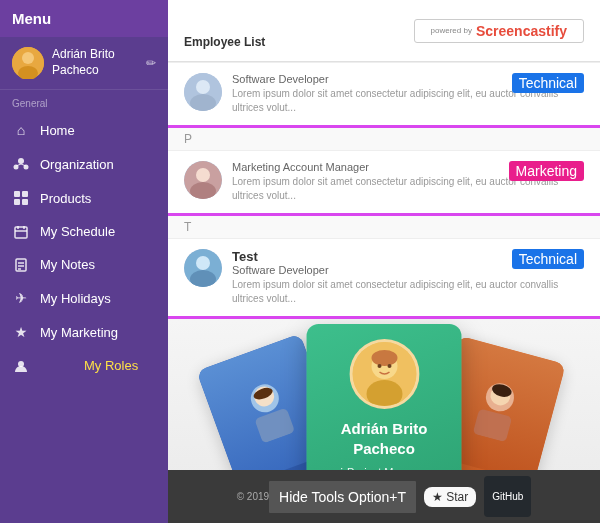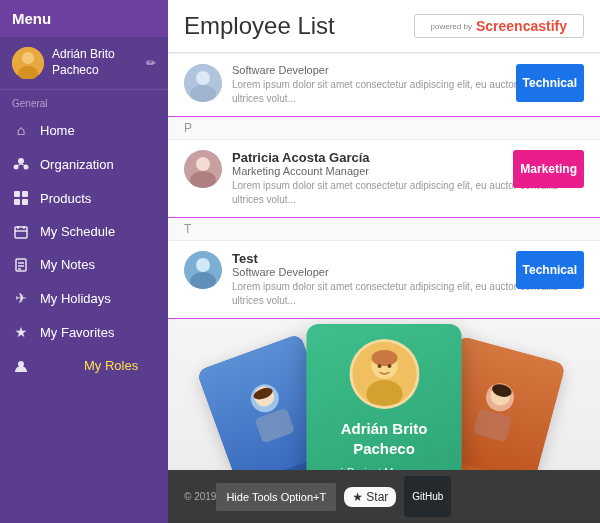--- a/index.html
+++ b/index.html
@@ -16,34 +16,34 @@
     .sidebar-user-name { color: white; font-size: 12px; flex: 1; line-height: 1.3; }
     .sidebar-edit-icon { color: rgba(255,255,255,0.7); font-size: 12px; cursor: pointer; }
     .sidebar-section-label { color: rgba(255,255,255,0.5); font-size: 10px; padding: 8px 12px 4px; text-transform: none; }
     .sidebar-item { display: flex; align-items: center; padding: 9px 12px; color: white; cursor: pointer; font-size: 13px; }
     .sidebar-item-icon { width: 18px; margin-right: 10px; font-size: 14px; display: flex; align-items: center; justify-content: center; color: rgba(255,255,255,0.85); }
     .sidebar-item-myroles { display: flex; align-items: center; padding: 9px 12px; color: #fde047; cursor: pointer; font-size: 13px; gap: 44px; }
 
     
     .main-content { flex: 1; display: flex; flex-direction: column; background: #f5f5f5; overflow: hidden; }
     .main-header { background: white; padding: 12px 16px; border-bottom: 1px solid #e0e0e0; display: flex; align-items: center; justify-content: space-between; }
-    .main-title { font-size: 24px; font-weight: 400; color: #333; }
+    .main-title { font-size: 12px; font-weight: 700; color: #333; margin-top: 23px; }
     .screencastify-box { border: 1px solid #ccc; padding: 3px 16px; border-radius: 3px; display: flex; align-items: center; gap: 4px; }
     .screencastify-text { font-size: 8px; color: #888; }
     .screencastify-brand { font-size: 14px; font-weight: bold; color: #e74c3c; }
 
     .employee-list { flex: 1; overflow-y: auto; background: white; }
     .section-divider { padding: 4px 16px; font-size: 12px; color: #999; background: #f9f9f9; border-bottom: 1px solid #eee; font-weight: 500; }
-    .employee-item { display: flex; align-items: flex-start; padding: 10px 16px; border-bottom: 1px solid #d946ef; background: white; position: relative; }
+    .employee-item { display: flex; align-items: flex-start; padding: 10px 16px; border-bottom: 3px solid #d946ef; background: white; position: relative; }
     .employee-avatar { width: 38px; height: 38px; border-radius: 50%; margin-right: 10px; flex-shrink: 0; overflow: hidden; display: flex; align-items: center; justify-content: center; background: #b0c4de; }
     .employee-info { flex: 1; }
     .employee-name { font-size: 13px; font-weight: 600; color: #333; }
     .employee-role { font-size: 11px; color: #666; margin-bottom: 2px; }
     .employee-desc { font-size: 10px; color: #999; line-height: 1.4; }
-    .employee-badge { position: absolute; right: 16px; top: 10px; font-size: 12px; padding: 12px 7px; border-radius: 3px; color: white; font-weight: 700; }
+    .employee-badge { position: absolute; right: 16px; top: 10px; font-size: 14px; padding: 2px 7px; border-radius: 3px; color: white; font-weight: 400; }
     .badge-technical { background: #1a73e8; }
     .badge-marketing { background: #e91e8c; }
 
     
     .card-overlay { position: relative; height: 230px; background: linear-gradient(180deg, #f5f5f5 0%, #e8e8e8 100%); overflow: hidden; display: flex; align-items: center; justify-content: center; }
     
     
     .center-card { width: 155px; height: 220px; background: linear-gradient(160deg, #3dbf8c, #2a9d6e); border-radius: 12px; display: flex; flex-direction: column; align-items: center; justify-content: flex-start; padding: 15px 12px 12px; z-index: 10; position: absolute; left: 50%; transform: translateX(-50%); box-shadow: 0 8px 24px rgba(0,0,0,0.25); }
     .center-card-avatar { width: 70px; height: 70px; border-radius: 50%; background: #f0c060; display: flex; align-items: center; justify-content: center; overflow: hidden; margin-bottom: 10px; border: 3px solid rgba(255,255,255,0.4); }
     .center-card-name { color: white; font-size: 15px; font-weight: bold; text-align: center; line-height: 1.3; margin-bottom: 6px; }
@@ -51,24 +51,24 @@
 
     
     .left-card { width: 110px; height: 175px; background: linear-gradient(160deg, #3a6bbf, #2952a3); border-radius: 10px; position: absolute; left: 55px; transform: rotate(-20deg); z-index: 5; overflow: hidden; box-shadow: 0 4px 16px rgba(0,0,0,0.2); }
     .left-card-inner { width: 100%; height: 100%; display: flex; flex-direction: column; align-items: center; justify-content: flex-end; padding: 8px; }
 
     
     .right-card { width: 110px; height: 175px; background: linear-gradient(160deg, #e07030, #c05520); border-radius: 10px; position: absolute; right: 55px; transform: rotate(15deg); z-index: 5; overflow: hidden; box-shadow: 0 4px 16px rgba(0,0,0,0.2); }
     .right-card-inner { width: 100%; height: 100%; display: flex; flex-direction: column; align-items: center; justify-content: flex-end; padding: 8px; }
 
     
-    .footer { background: #3a3a3a; color: white; font-size: 10px; padding: 6px 16px; display: flex; align-items: center; justify-content: flex-start; flex-shrink: 0; }
+    .footer { background: #3a3a3a; color: white; font-size: 10px; padding: 6px 16px; display: flex; align-items: center; justify-content: center; flex-shrink: 0; }
     .footer-copyright { color: #aaa; }
     .footer-tools { display: flex; align-items: center; gap: 8px; }
-    .hide-tools-btn { background: #555; color: white; border: none; padding: 8px 10px; border-radius: 1px; font-size: 11px; cursor: pointer; }
+    .hide-tools-btn { background: #555; color: white; border: none; padding: 8px 10px; border-radius: 1px; font-size: 14px; cursor: pointer; }
     .star-btn { background: #f8f8f8; color: #333; border: none; padding: 3px 8px; border-radius: 8px; font-size: 12px; cursor: pointer; display: flex; align-items: center; gap: 2px; }
     .github-btn { background: #24292e; color: white; border: none; padding: 15px 8px; border-radius: 4px; font-size: 10px; cursor: pointer; }
 
     
     .employee-list::-webkit-scrollbar { width: 4px; }
     .employee-list::-webkit-scrollbar-track { background: #f1f1f1; }
     .employee-list::-webkit-scrollbar-thumb { background: #ccc; border-radius: 2px; }
 
     
     .left-photo { width: 100%; height: 70%; background: linear-gradient(180deg, #5a8fd4 0%, #3a6bbf 100%); display: flex; align-items: center; justify-content: center; }
@@ -143,21 +143,21 @@
         </svg>
       </span>
       <span>My Notes</span>
     </div>
     <div class="sidebar-item">
       <span class="sidebar-item-icon">✈</span>
       <span>My Holidays</span>
     </div>
     <div class="sidebar-item">
       <span class="sidebar-item-icon">★</span>
-      <span>My Favorites</span>
+      <span>My Marketing</span>
     </div>
     <div class="sidebar-item-myroles">
       <span class="sidebar-item-icon">
         <svg width="14" height="14" viewBox="0 0 14 14" fill="rgba(255,255,255,0.85)">
           <circle cx="7" cy="5" r="3"></circle>
           <path d="M1 13c0-3.3 2.7-6 6-6s6 2.7 6 6" fill="rgba(255,255,255,0.85)"></path>
         </svg>
       </span>
       <span>My Roles</span>
     </div>
@@ -193,21 +193,20 @@
 
       <div class="employee-item">
         <div class="employee-avatar">
           <svg width="38" height="38" viewBox="0 0 38 38">
             <circle cx="19" cy="19" r="19" fill="#c9a0a0"></circle>
             <circle cx="19" cy="14" r="7" fill="#f5dcd0"></circle>
             <ellipse cx="19" cy="30" rx="13" ry="9" fill="#b08080"></ellipse>
           </svg>
         </div>
         <div class="employee-info">
-          <div class="employee-name">Patricia Acosta García</div>
           <div class="employee-role">Marketing Account Manager</div>
           <div class="employee-desc">Lorem ipsum dolor sit amet consectetur adipiscing elit, eu auctor convallis ultrices volut...</div>
         </div>
         <span class="employee-badge badge-marketing">Marketing</span>
       </div>
 
       <div class="section-divider">T</div>
 
       <div class="employee-item">
         <div class="employee-avatar">

